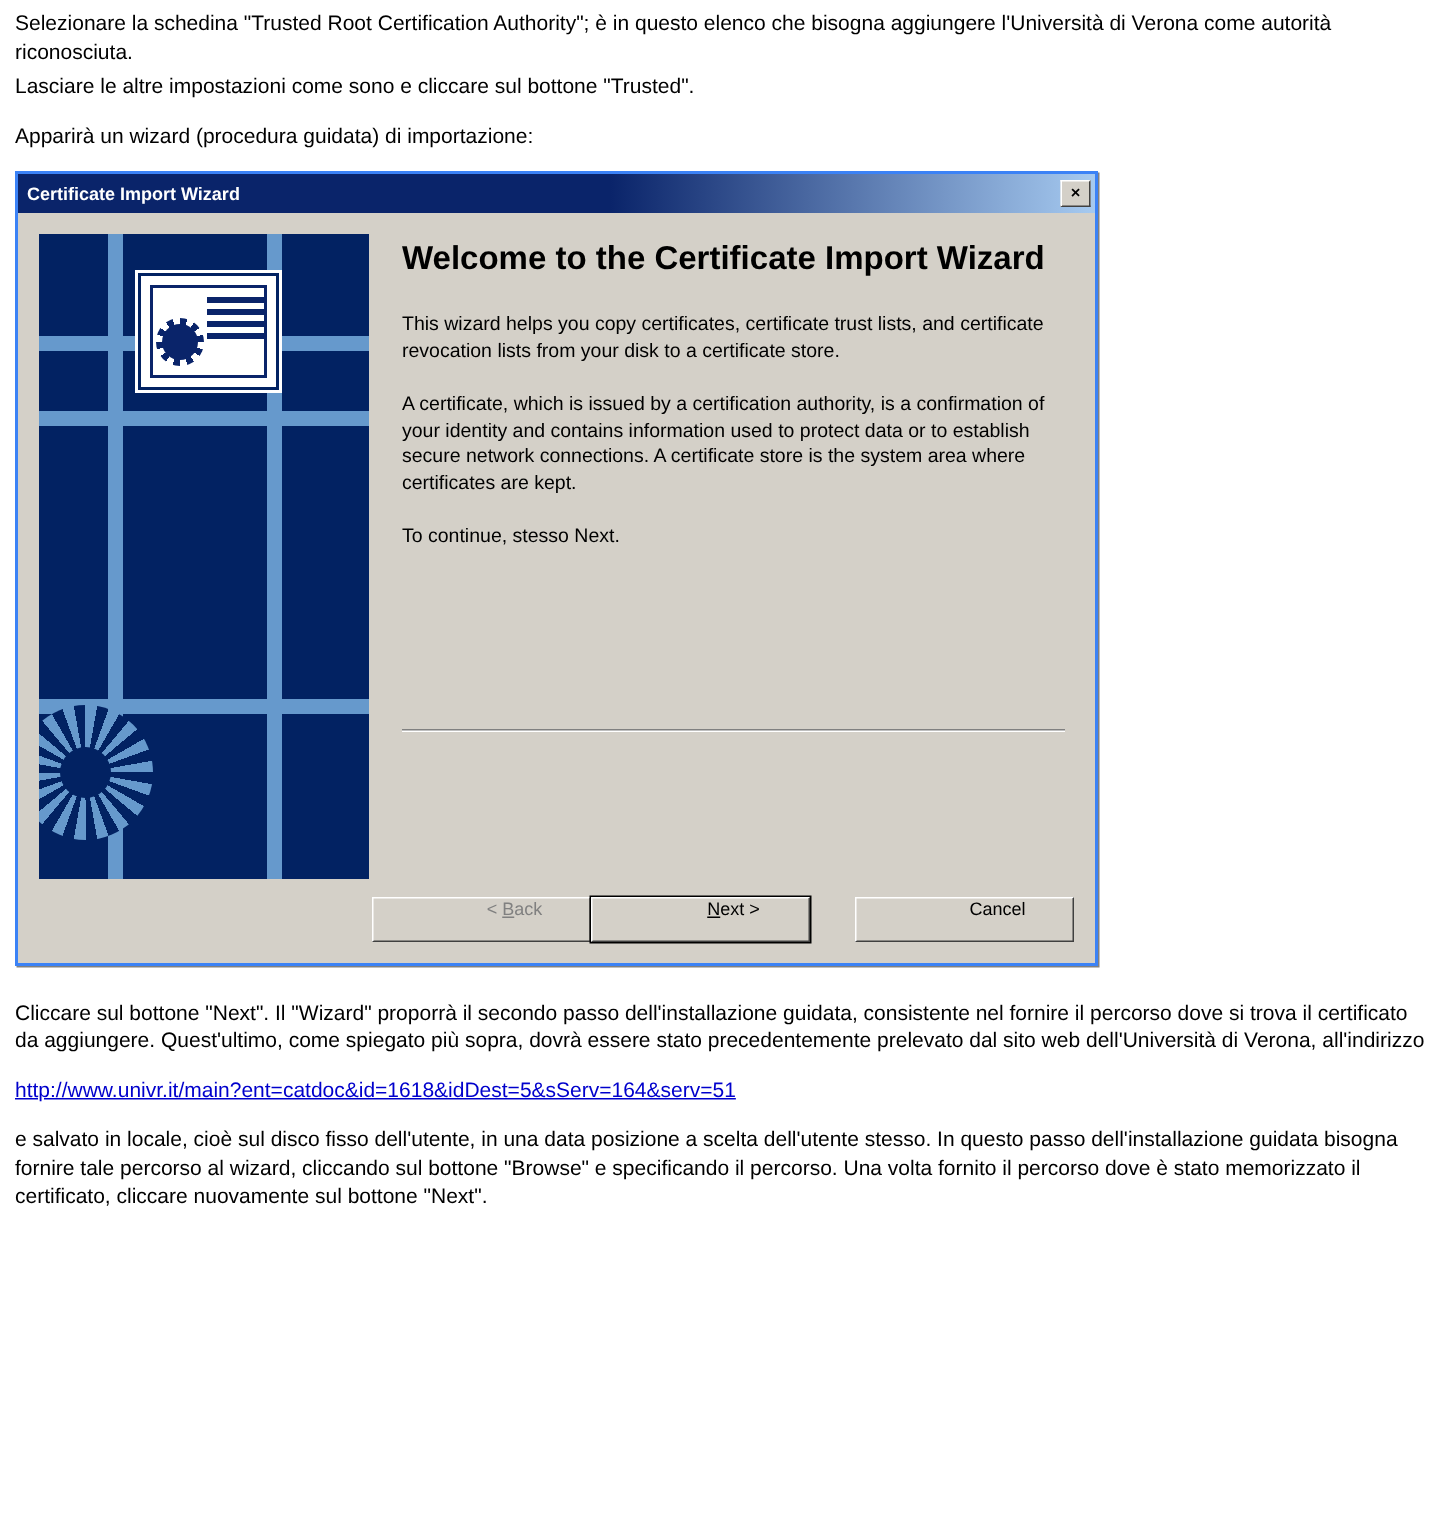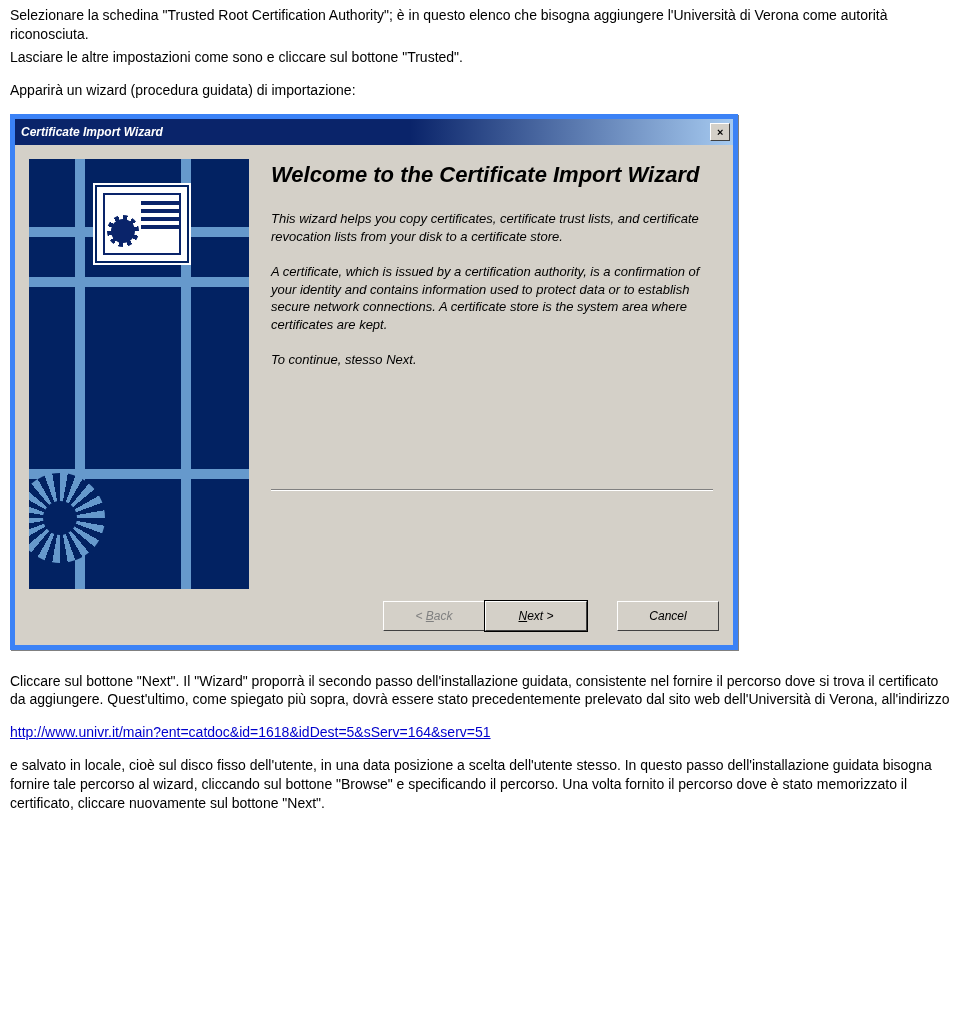--- a/index.html
+++ b/index.html
@@ -23,24 +23,23 @@
   }
   .link {
     color: #0000cc;
     text-decoration: underline;
   }
 
   
   .dialog {
     width: 718px;
     margin: 10px 0 22px 0;
-    border: 5px solid #3b82f6;
+    border: 2px solid #3b82f6;
     background: #d4d0c8;
     box-shadow: 1px 1px 0 #808080;
-    font-style: italic;
   }
   .titlebar {
     height: 26px;
     background: linear-gradient(90deg,#0a246a 0%,#0a246a 55%,#a6caf0 100%);
     display: flex;
     align-items: center;
     padding: 0 2px 0 6px;
   }
   .titlebar-text {
     color: #fff;
@@ -174,23 +173,24 @@
     width: 100px;
     height: 28px;
     font-family: Tahoma, sans-serif;
     font-size: 12px;
     background:#d4d0c8;
     border-top:1px solid #fff;
     border-left:1px solid #fff;
     border-right:1px solid #404040;
     border-bottom:1px solid #404040;
     display:flex;
-    align-items:center;
+    align-items:flex-start;
     justify-content:center;
     cursor: default;
+    padding-left: 44px;
   }
   .wbtn.disabled { color:#808080; }
   .wbtn.default { box-shadow: 0 0 0 1px #000; }
   .wbtn .ul { text-decoration: underline; }
   .wbtn-group { display:flex; gap:0; margin-right:18px;}
   .wbtn-group .wbtn:first-child{margin-right:0;}
 </style>
 </head>
 <body>
 

